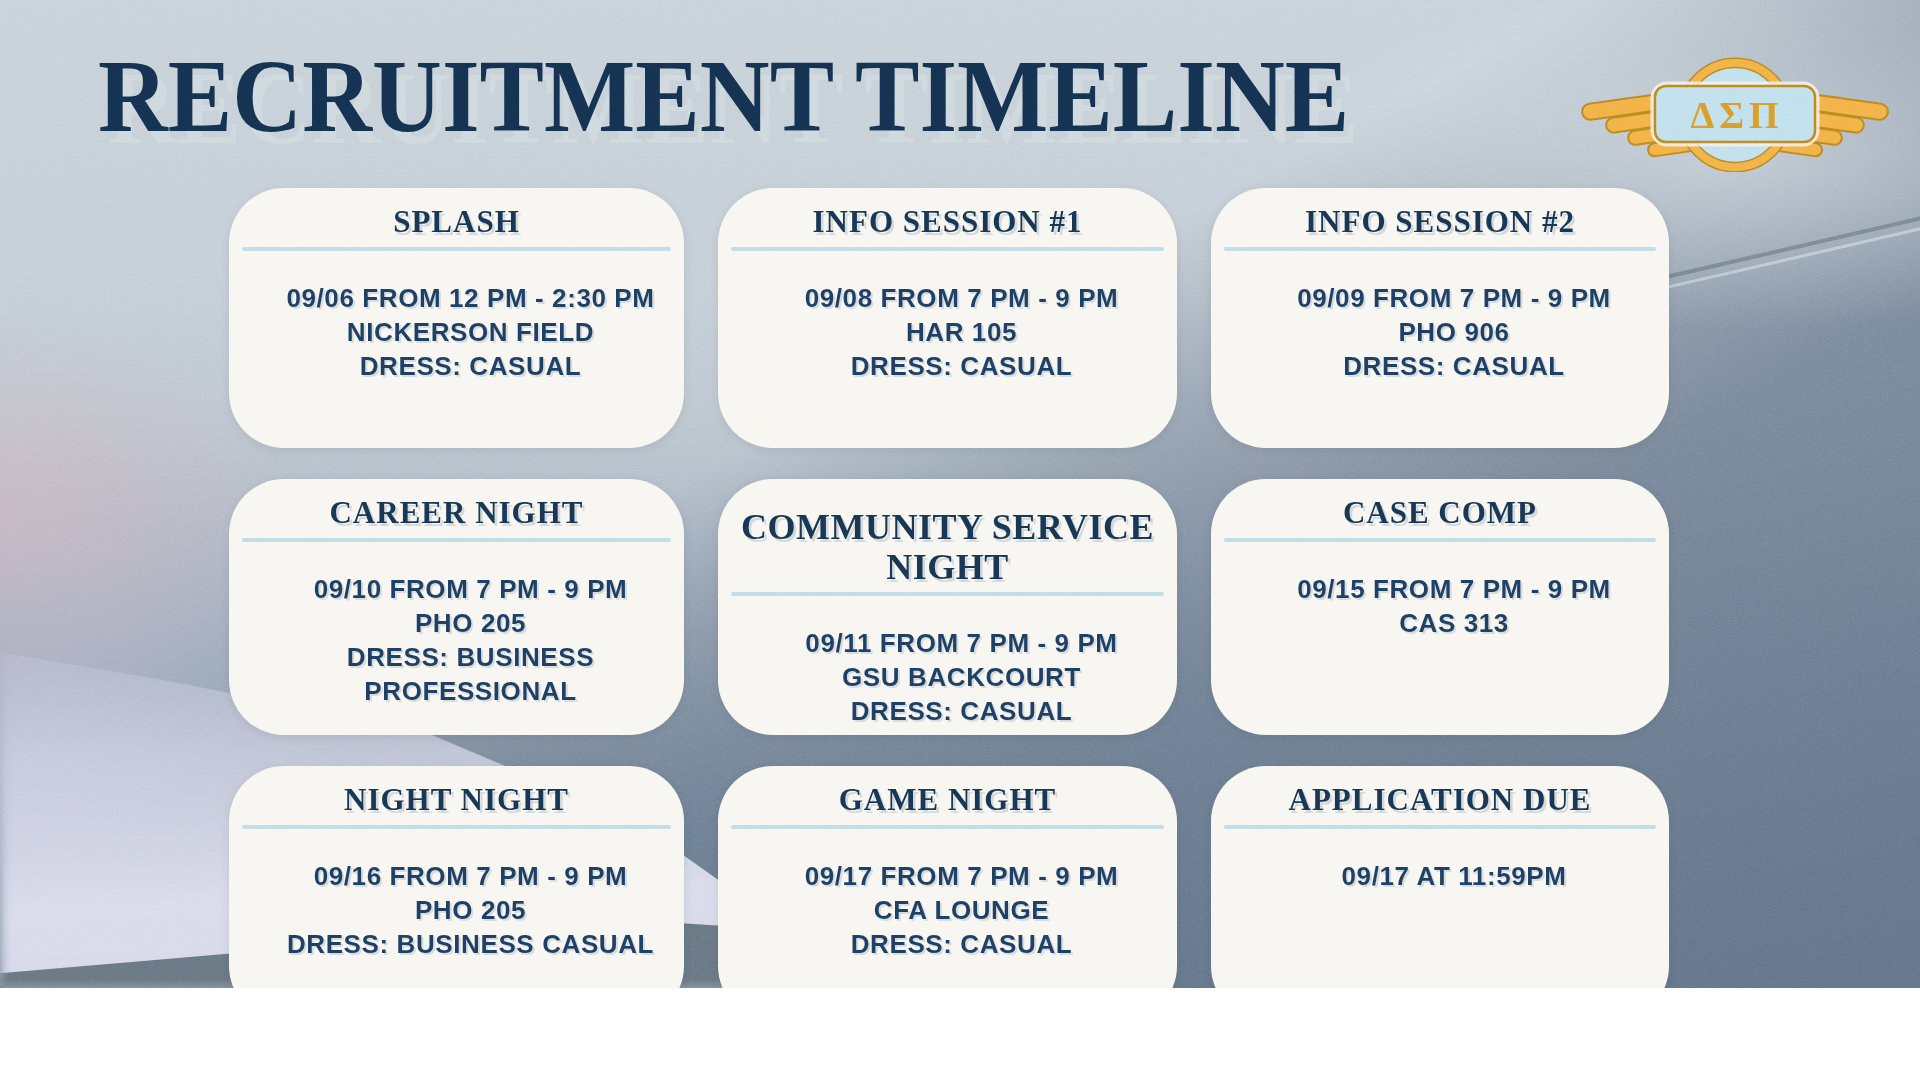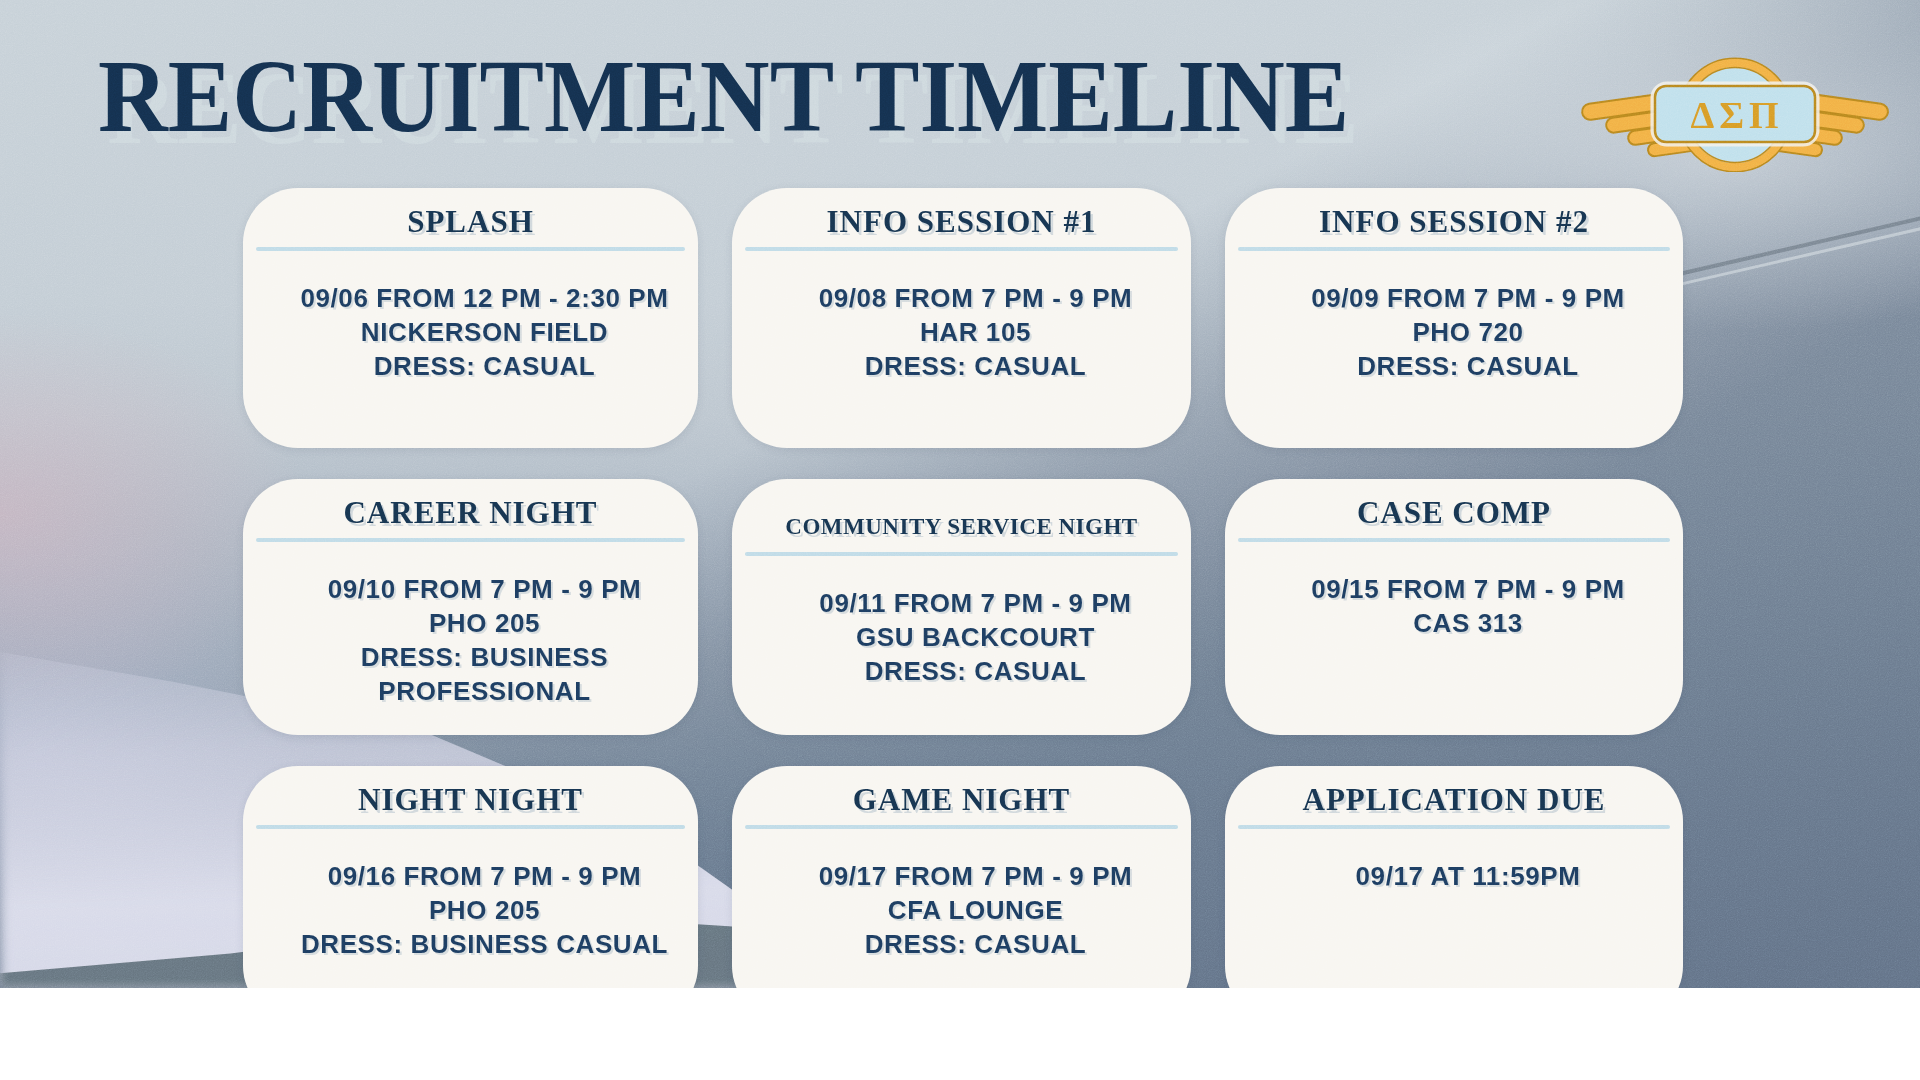--- a/index.html
+++ b/index.html
@@ -64,21 +64,21 @@
     color: #14304E;
     white-space: nowrap;
     transform: scaleX(0.93);
     transform-origin: left top;
     text-shadow: 10px 12px 0 rgba(205,216,222,0.9);
   }
   .logo { position: absolute; left: 1577px; top: 54px; width: 316px; height: 118px; }
 
   
   .cards-grid {
-    position: absolute; left: 243px; top: 188px;
+    position: absolute; left: 229px; top: 188px;
     width: 1440px;
     display: grid;
     grid-template-columns: 455px 459px 458px;
     grid-template-rows: 260px 256px 255px;
     column-gap: 34px;
     row-gap: 31px;
   }
   .card {
     background: #F8F6F1;
     border-radius: 55px;
@@ -91,21 +91,21 @@
     text-align: center;
     font-family: "Liberation Serif", serif;
     font-weight: 700;
     font-size: 31px;
     line-height: 40px;
     letter-spacing: 1px;
     color: #17344F;
     text-shadow: 2.5px 2.5px 0 rgba(148,170,188,0.40);
   }
   .card:nth-child(5) { padding-top: 28px; }
-  .card:nth-child(5) .card-title { font-size: 23px; letter-spacing: 0.5px; }
+  .card:nth-child(5) .card-title { font-size: 36px; letter-spacing: 0.5px; }
   .card-divider {
     height: 4px;
     background: #BFDBE7;
     margin: 5px 13px 0 13px;
     border-radius: 2px;
   }
   .card-body { margin-top: 30px; }
   .card-body .line {
     text-align: center;
     font-family: "Liberation Sans", sans-serif;
@@ -182,21 +182,21 @@
           <div class="line">09/08 FROM 7 PM - 9 PM</div>
           <div class="line">HAR 105</div>
           <div class="line">DRESS: CASUAL</div>
         </div>
   </div>
       <div class="card">
     <div class="card-title">INFO SESSION #2</div>
     <div class="card-divider"></div>
     <div class="card-body">
           <div class="line">09/09 FROM 7 PM - 9 PM</div>
-          <div class="line">PHO 720</div>
+          <div class="line">PHO 906</div>
           <div class="line">DRESS: CASUAL</div>
         </div>
   </div>
       <div class="card">
     <div class="card-title">CAREER NIGHT</div>
     <div class="card-divider"></div>
     <div class="card-body">
           <div class="line">09/10 FROM 7 PM - 9 PM</div>
           <div class="line">PHO 205</div>
           <div class="line">DRESS: BUSINESS</div>

